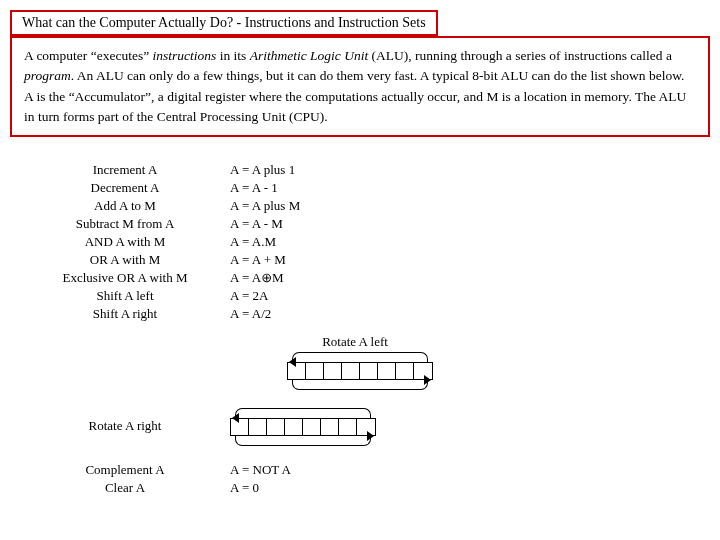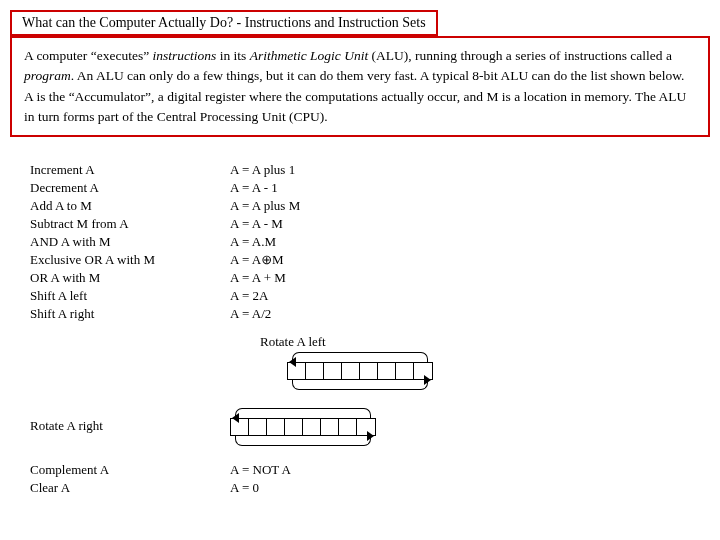--- a/index.html
+++ b/index.html
@@ -46,20 +46,21 @@
 
     .instr-row {
       display: flex;
       margin-bottom: 2px;
       align-items: flex-start;
     }
 
     .instr-left {
       width: 200px;
       padding-right: 10px;
+      text-align: center;
     }
 
     .instr-right {
       flex: 1;
     }
 
     .separator-row {
       height: 8px;
     }
 
@@ -107,26 +108,26 @@
     </div>
     <div class="instr-row">
       <div class="instr-left">Subtract M from A</div>
       <div class="instr-right">A = A - M</div>
     </div>
     <div class="instr-row">
       <div class="instr-left">AND A with M</div>
       <div class="instr-right">A = A.M</div>
     </div>
     <div class="instr-row">
+      <div class="instr-left">OR A with M</div>
+      <div class="instr-right">A = A + M</div>
+    </div>
+    <div class="instr-row">
       <div class="instr-left">Exclusive OR A with M</div>
       <div class="instr-right">A = A⊕M</div>
-    </div>
-    <div class="instr-row">
-      <div class="instr-left">OR A with M</div>
-      <div class="instr-right">A = A + M</div>
     </div>
     <div class="instr-row">
       <div class="instr-left">Shift A left</div>
       <div class="instr-right">A = 2A</div>
     </div>
     <div class="instr-row">
       <div class="instr-left">Shift A right</div>
       <div class="instr-right">A = A/2</div>
     </div>
 

